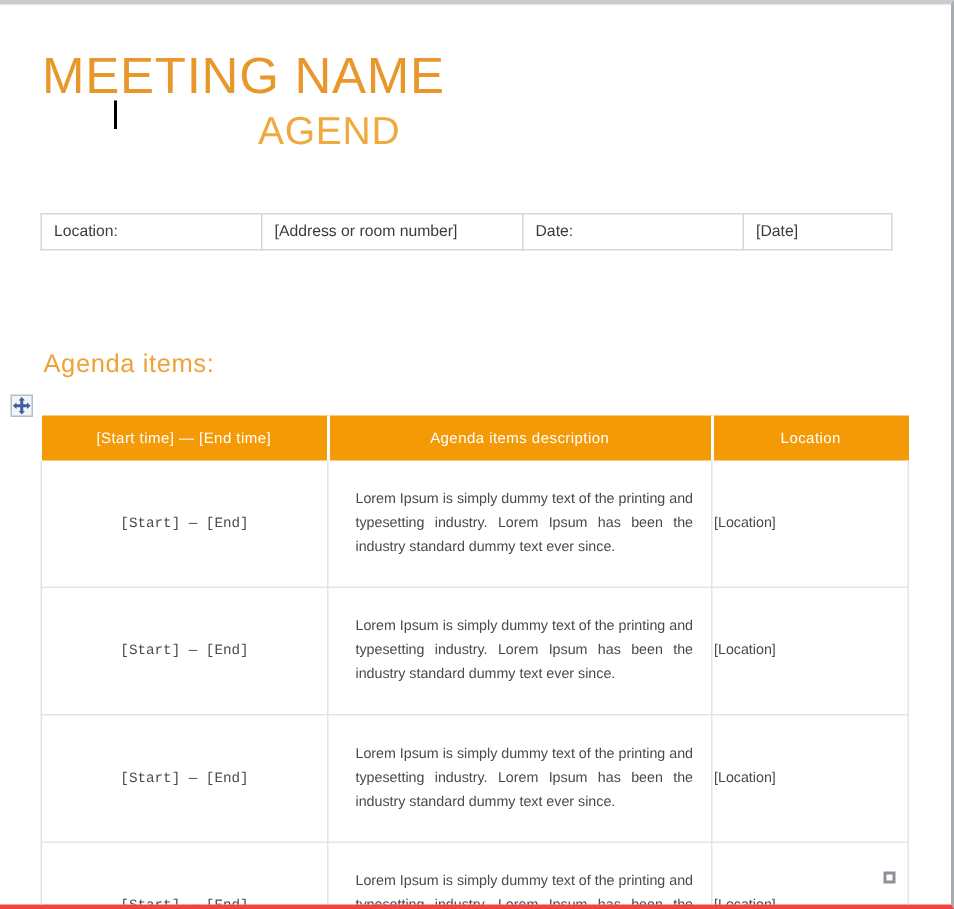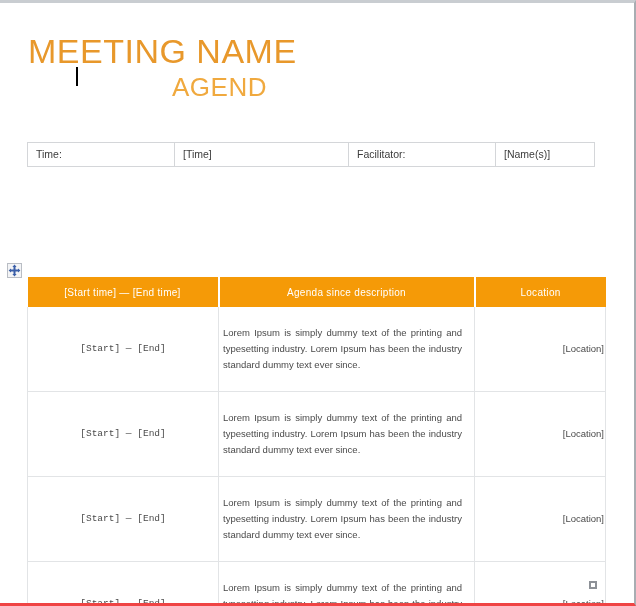--- a/index.html
+++ b/index.html
@@ -139,22 +139,22 @@
     border: 1px solid #e2e4e6;
     border-top: none;
     font-size: 9.5px;
     color: #4a4a4a;
     vertical-align: middle;
     height: 68px;
     line-height: 16px;
   }
   .agenda-table tbody tr:first-child td { border-top: none; }
   .cell-time { text-align: center; font-family: Liberation Mono, monospace; }
-  .cell-desc { text-align: justify; padding: 8px 12px 8px 4px; line-height: 15px; }
-  .cell-loc  { text-align: right; }
+  .cell-desc { text-align: justify; padding: 8px 12px 8px 18px; line-height: 15px; }
+  .cell-loc  { text-align: left; }
 
   
   .resize-handle {
     position: absolute;
     left: 589px;
     top: 578px;
     width: 8px;
     height: 8px;
     border: 2px solid #8d9197;
     background: #ffffff;
@@ -168,47 +168,48 @@
 
   <div class="doc-title">MEETING NAME</div>
 
   <div class="caret"></div>
 
   <div class="doc-subtitle">AGEND</div>
 
   <table class="meta-table">
     <tbody>
       <tr>
-        <td class="meta-label">Time:</td>
-        <td class="meta-value">[Time]</td>
-        <td class="meta-label2">Facilitator:</td>
-        <td class="meta-value2">[Name(s)]</td>
+        <td class="meta-label">Location:</td>
+        <td class="meta-value">[Address or room number]</td>
+        <td class="meta-label2">Date:</td>
+        <td class="meta-value2">[Date]</td>
       </tr>
     </tbody>
   </table>
 
+  <div class="agenda-heading">Agenda items:</div>
 
   <div class="table-handle">
     <svg width="13" height="13" viewBox="0 0 13 13" aria-hidden="true">
       <g fill="#3b5fa8">
         <rect x="5.5" y="2" width="2" height="9"></rect>
         <rect x="2" y="5.5" width="9" height="2"></rect>
         <polygon points="6.5,0.6 4.4,3 8.6,3"></polygon>
         <polygon points="6.5,12.4 4.4,10 8.6,10"></polygon>
         <polygon points="0.6,6.5 3,4.4 3,8.6"></polygon>
         <polygon points="12.4,6.5 10,4.4 10,8.6"></polygon>
       </g>
     </svg>
   </div>
 
   <table class="agenda-table">
     <thead>
       <tr>
         <th class="col-time">[Start time] — [End time]</th>
-        <th class="col-desc">Agenda since description</th>
+        <th class="col-desc">Agenda items description</th>
         <th class="col-loc">Location</th>
       </tr>
     </thead>
     <tbody>
       <tr>
         <td class="cell-time">[Start] — [End]</td>
         <td class="cell-desc">Lorem Ipsum is simply dummy text of the printing and typesetting industry. Lorem Ipsum has been the industry standard dummy text ever since.</td>
         <td class="cell-loc">[Location]</td>
       </tr>
       <tr>

